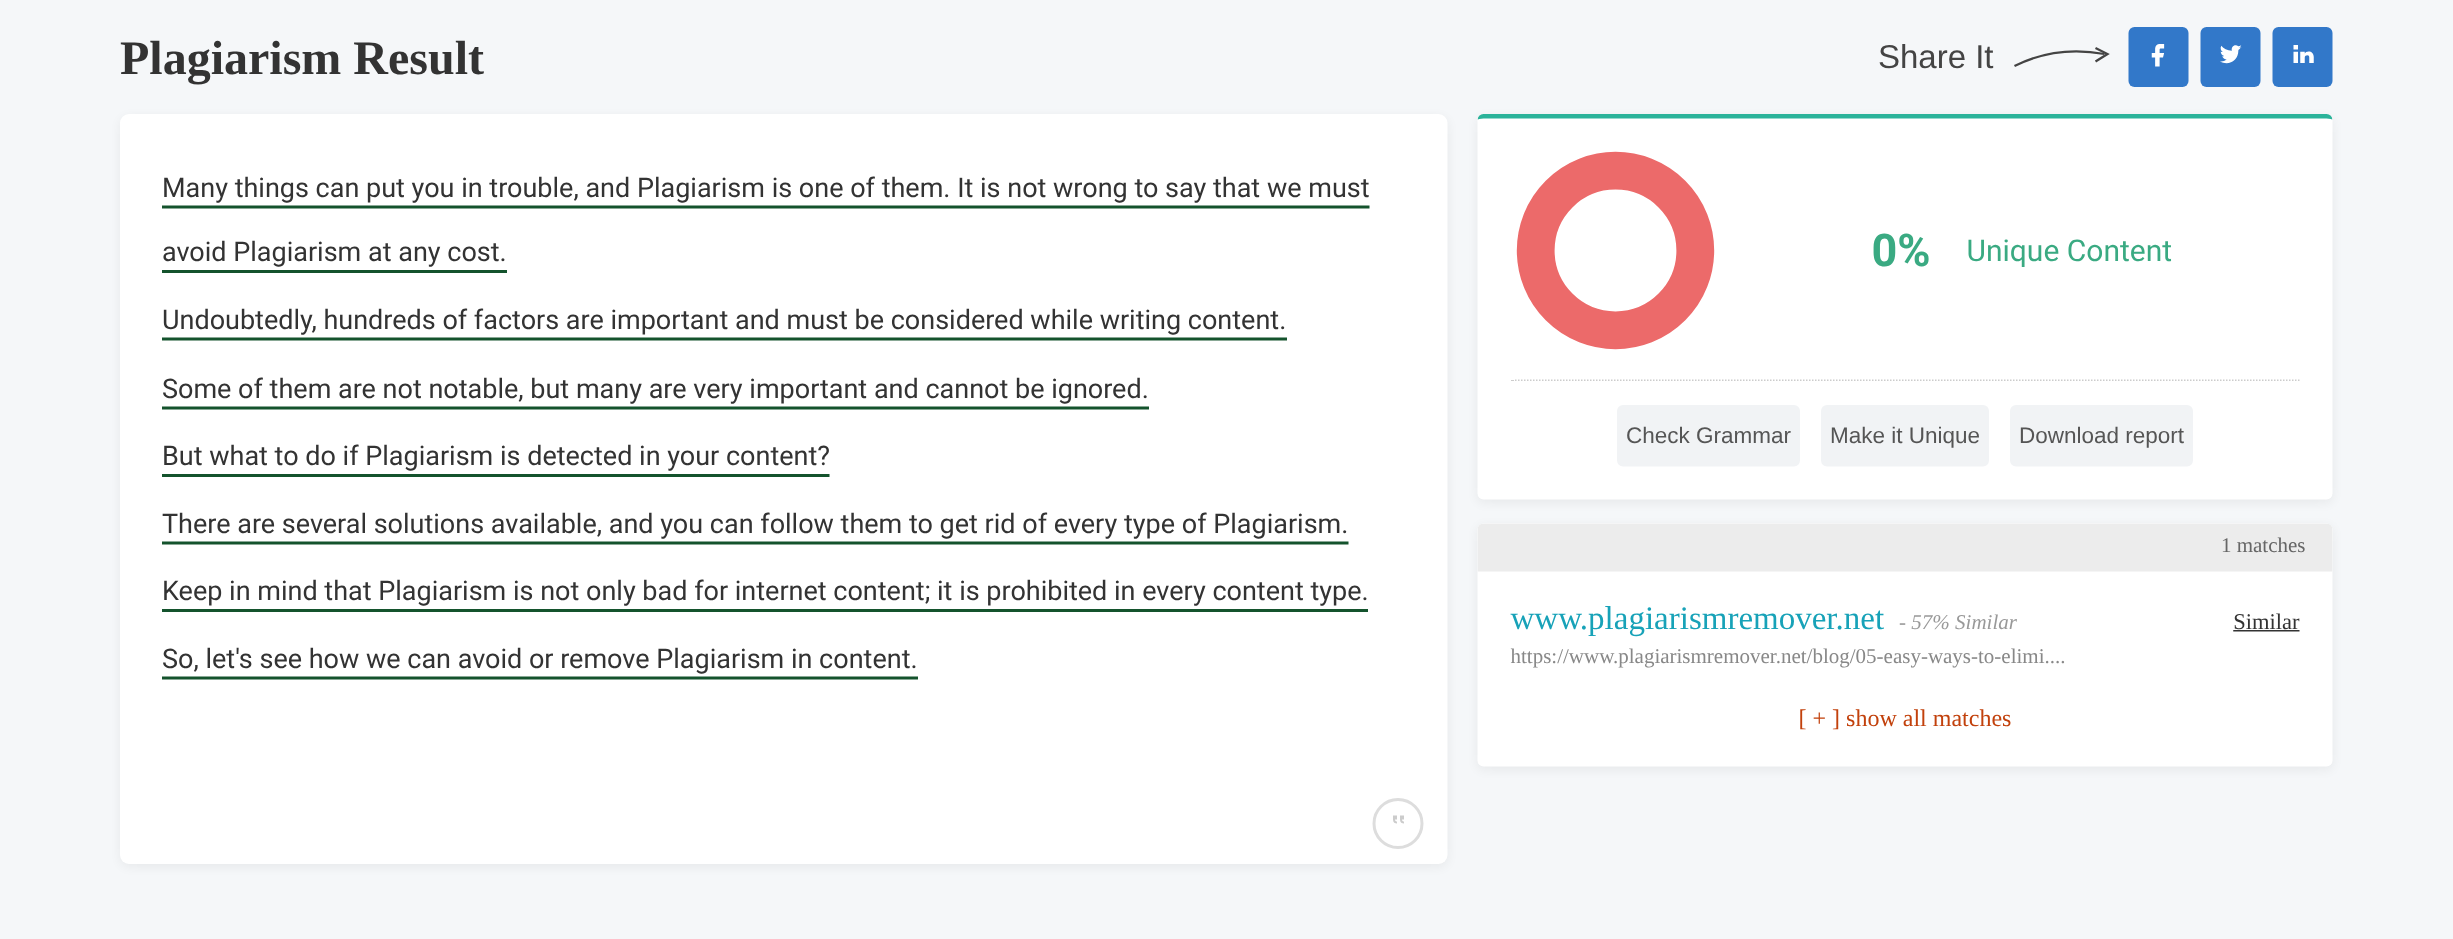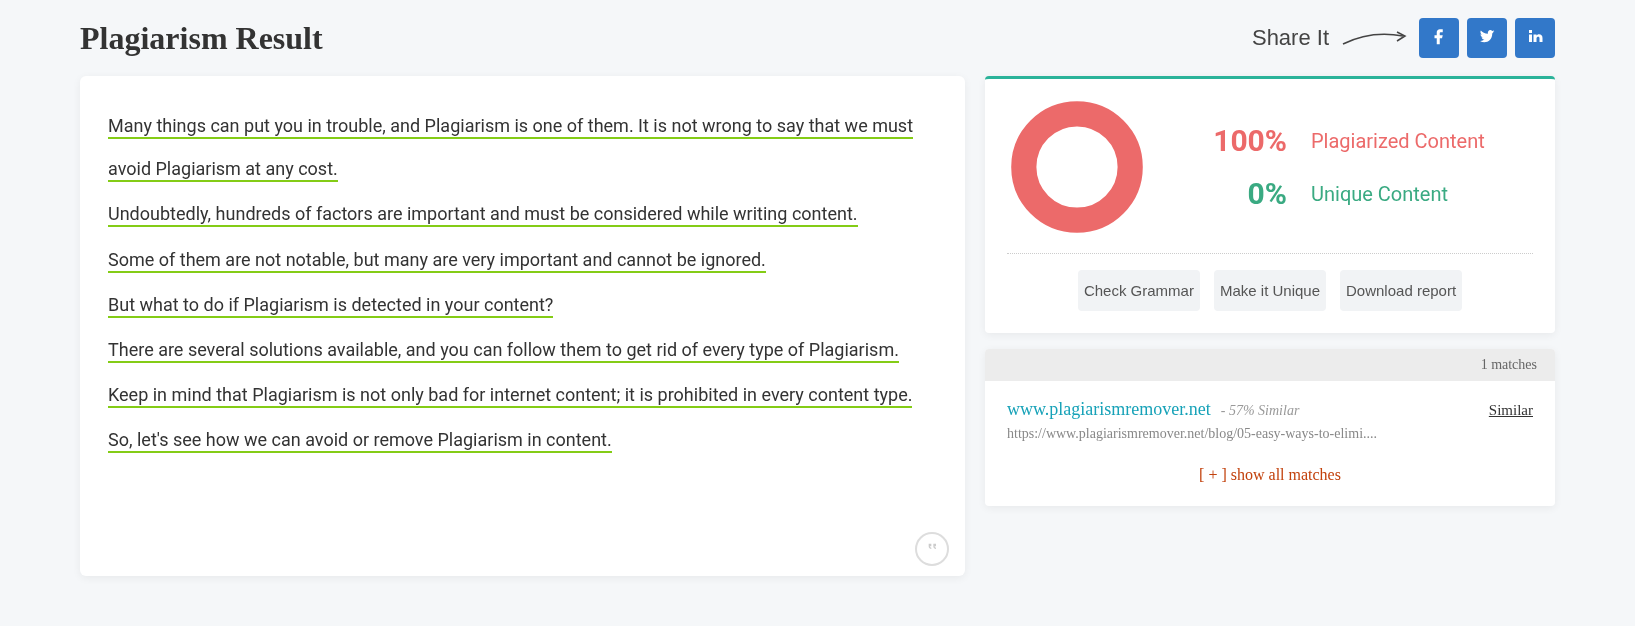--- a/index.html
+++ b/index.html
@@ -55,21 +55,21 @@
     position: relative;
     min-height: 500px;
   }
   .content-card p {
     font-size: 18px;
     line-height: 2.4;
     color: #333;
     margin-bottom: 2px;
   }
   .content-card p span.uline {
-    border-bottom: 2px solid #84cc16;
+    border-bottom: 2px solid #14532d;
     padding-bottom: 1px;
   }
   .quote-btn {
     position: absolute;
     right: 16px;
     bottom: 10px;
     width: 34px; height: 34px;
     border-radius: 50%;
     border: 2px solid #ddd;
     display: flex; align-items: center; justify-content: center;
@@ -128,21 +128,21 @@
     background: #ececec;
     text-align: right;
     padding: 8px 18px;
     font-size: 14px;
     color: #666;
   }
   .match-body { padding: 18px 22px 22px 22px; }
   .match-top { display: flex; align-items: baseline; gap: 10px; flex-wrap: wrap; }
   .match-domain {
     color: #17a2b8;
-    font-size: 18px;
+    font-size: 22px;
     font-weight: 500;
     cursor: pointer;
   }
   .match-similar {
     color: #999;
     font-size: 14px;
     font-style: italic;
   }
   .match-compare {
     color: #333;
@@ -227,24 +227,20 @@
   <div class="side-col">
     <div class="stats-card">
       <div class="stats-row">
         <div class="donut">
           <svg viewBox="0 0 100 100">
             <circle cx="50" cy="50" r="38" fill="none" stroke="#ec6a6a" stroke-width="18"></circle>
           </svg>
         </div>
         <div class="stat-lines">
           <div class="stat-line">
-            <div class="stat-pct red-t">100%</div>
-            <div class="stat-label red-t">Plagiarized Content</div>
-          </div>
-          <div class="stat-line">
             <div class="stat-pct green-t">0%</div>
             <div class="stat-label green-t">Unique Content</div>
           </div>
         </div>
       </div>
       <div class="action-row">
         <button class="action-btn">Check Grammar</button>
         <button class="action-btn">Make it Unique</button>
         <button class="action-btn">Download report</button>
       </div>

